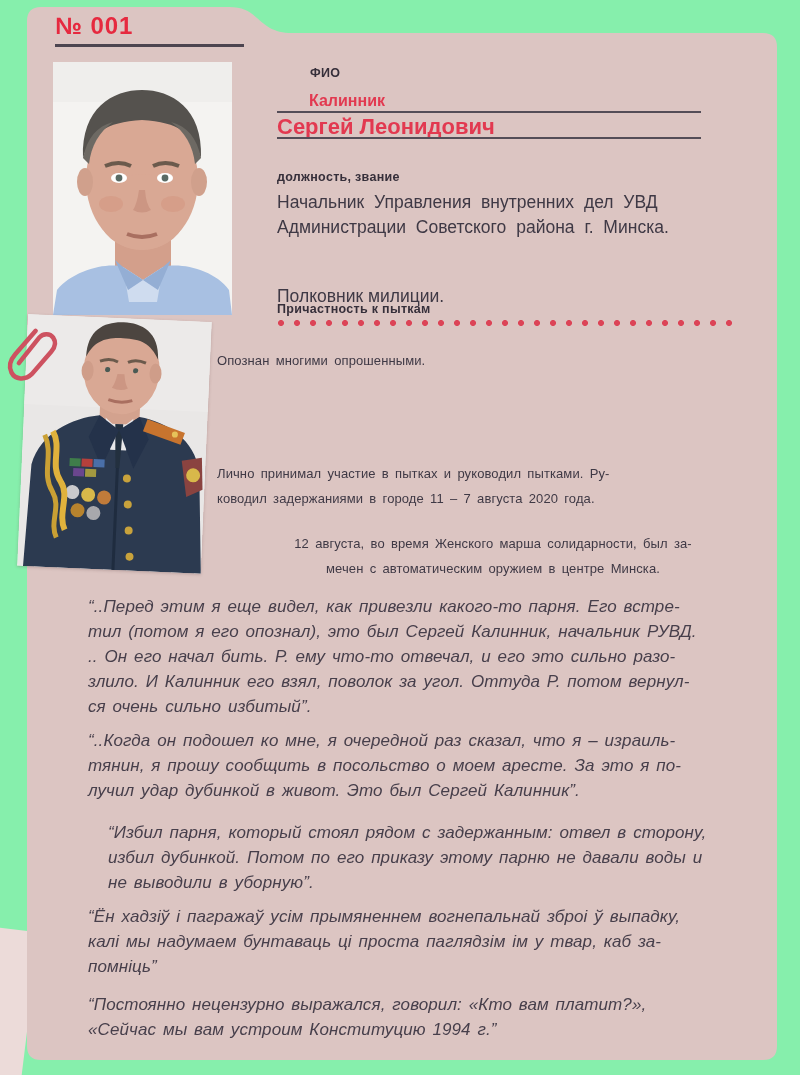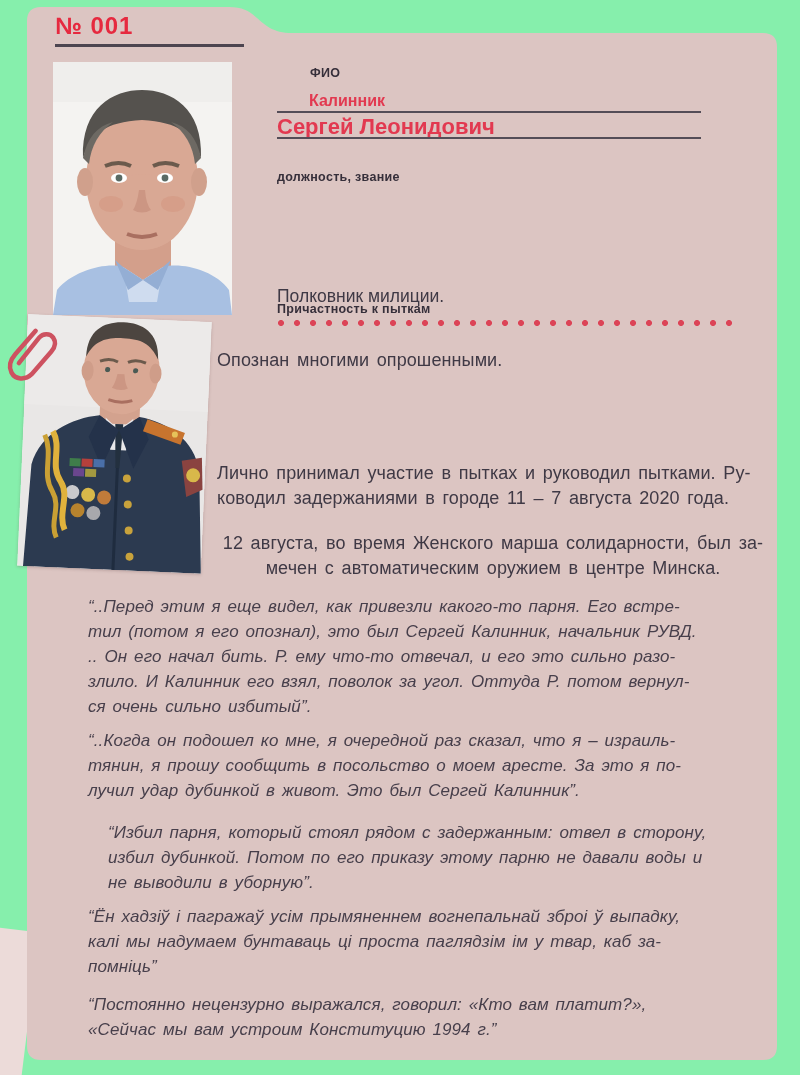--- a/index.html
+++ b/index.html
@@ -28,21 +28,21 @@
   .nline2{left:277px;top:137px;width:424px;height:2px;background:#544d57;}
   .pos-label{left:277px;top:170px;}
   .pos-text{left:277px;top:190px;width:452px;font-size:17.5px;line-height:25px;color:#3f3945;
             white-space:pre-line;word-spacing:5px;}
   .rank-text{left:277px;top:258px;width:452px;font-size:17.5px;line-height:25px;color:#3f3945;margin-top:26px;}
   .inv-label{left:277px;top:302px;}
   .dots{left:277px;top:318px;width:462px;height:10px;
         background-image:radial-gradient(circle at 4px 5px,#dc4457 2.6px,rgba(0,0,0,0) 3.4px);
         background-size:16px 10px;background-repeat:repeat-x;}
   
-  .stmt{left:217px;width:552px;font-size:18px;line-height:25px;color:#3f3945;
+  .stmt{left:217px;width:552px;font-size:13px;line-height:25px;color:#3f3945;
         white-space:pre-line;word-spacing:2.5px;letter-spacing:.1px;}
   .s0{top:348px;} .s1{top:391px;} .s2{top:461px;} .s3{top:531px;text-align:center;}
   
   .quote{left:88px;width:678px;font-size:17px;line-height:25px;color:#473f4b;
          font-style:italic;white-space:pre-line;word-spacing:2px;letter-spacing:.1px;}
   .q0{top:594px;} .q1{top:728px;} .q2{top:820px;margin-left:20px;} .q3{top:904px;} .q4{top:992px;}
 </style>
 </head>
 <body>
 
@@ -157,20 +157,22 @@
     </g>
   </svg>
 
   <div class="abs lbl fio-label">ФИО</div>
   <div class="abs surname">Калинник</div>
   <div class="abs nline1"></div>
   <div class="abs given">Сергей Леонидович</div>
   <div class="abs nline2"></div>
 
   <div class="abs lbl pos-label">должность, звание</div>
+  <div class="abs pos-text">Начальник Управления внутренних дел УВД
+Администрации Советского района г. Минска.</div>
   <div class="abs rank-text">Полковник милиции.</div>
 
   <div class="abs lbl inv-label">Причастность к пыткам</div>
   <div class="abs dots"></div>
 
   <div class="abs stmt s0">Опознан многими опрошенными.</div>
   <div class="abs stmt s2">Лично принимал участие в пытках и руководил пытками. Ру-
 ководил задержаниями в городе 11 – 7 августа 2020 года.</div>
   <div class="abs stmt s3">12 августа, во время Женского марша солидарности, был за-
 мечен с автоматическим оружием в центре Минска.</div>

